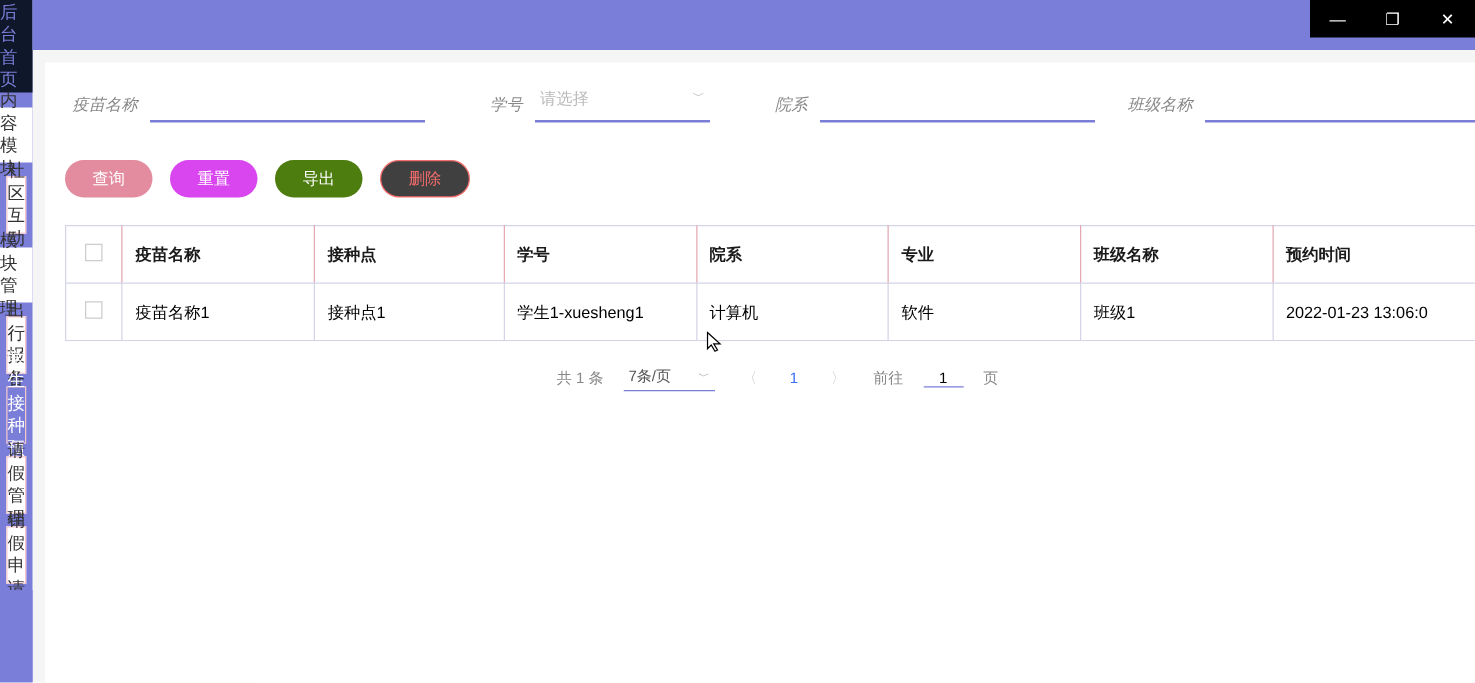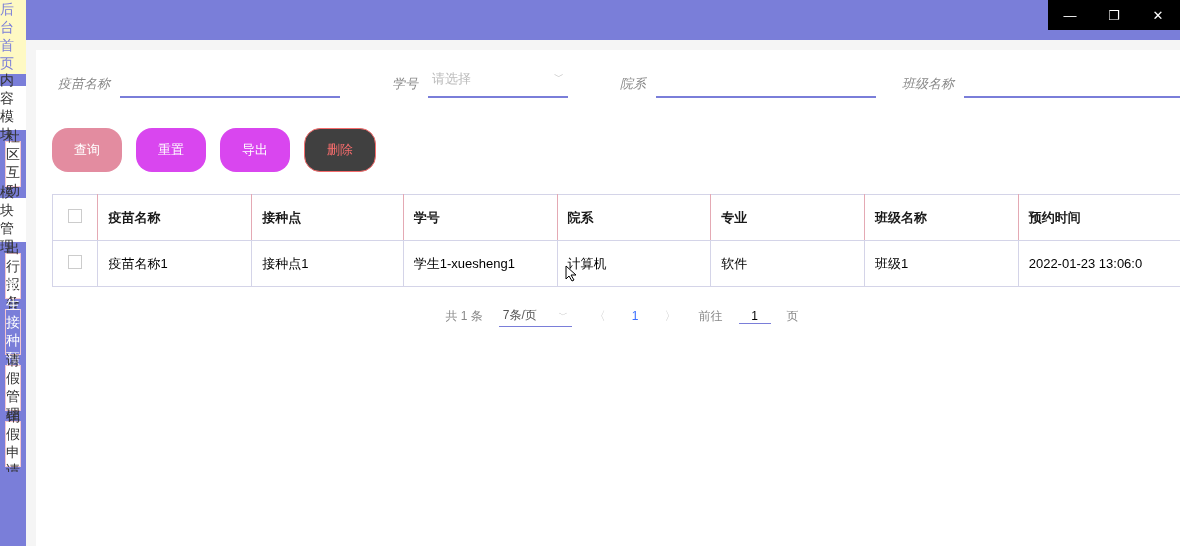--- a/index.html
+++ b/index.html
@@ -5,43 +5,43 @@
     * { box-sizing: border-box; margin: 0; padding: 0; }
     body { font-family: "Microsoft YaHei", sans-serif; font-size: 13px; color: #333; background: #f5f5f5; width: 1180px; height: 546px; overflow: hidden; position: relative; }
 
     .window-controls { position: absolute; top: 0; right: 0; height: 30px; background: #000; display: flex; align-items: center; z-index: 100; }
     .window-controls .ctrl { width: 44px; height: 30px; display: flex; align-items: center; justify-content: center; color: #fff; cursor: pointer; }
 
     .container { display: flex; width: 100%; height: 100%; }
 
     .sidebar { width: 148px; background: #7a7ed9; display: flex; flex-direction: column; }
     .sidebar-item { height: 44px; display: flex; align-items: center; justify-content: center; font-size: 14px; cursor: pointer; margin: 5px 0; }
-    .sidebar-item.main { background: #fef9c3; color: #7a7ed9; border: none; margin: 0 0 6px 0; height: 40px; font-weight: 500; }
+    .sidebar-item.main { background: #0f172a; color: #7a7ed9; border: none; margin: 0 0 6px 0; height: 40px; font-weight: 500; }
     .sidebar-item.module { background: #fff; color: #333; border: 1px solid #f3c6cf; height: 46px; margin: 5px 5px; }
     .sidebar-item.module.selected { background: #7a7ed9; color: #fff; border: 1px solid #f3c6cf; }
     .sidebar-item.header { background: #fff; color: #333; border: none; height: 44px; margin: 6px 0; font-weight: 500; }
     .sidebar-filler { flex: 1; background: #7a7ed9; }
 
     .main { flex: 1; display: flex; flex-direction: column; }
     .topbar { height: 40px; background: #7a7ed9; }
 
     .content { flex: 1; background: #fff; margin: 10px 0 0 10px; padding: 20px 16px 0 16px; overflow: hidden; }
 
     .filters { display: flex; flex-wrap: wrap; gap: 30px 20px; margin-bottom: 22px; }
     .filter-group { display: flex; align-items: center; }
     .filter-label { color: #888; font-size: 13px; margin-right: 10px; font-style: italic; width: 58px; text-align: right; }
     .filter-input { border: none; border-bottom: 2px solid #7a7ed9; width: 220px; height: 28px; outline: none; background: transparent; font-size: 13px; padding: 0 4px; }
     .filter-select { border: none; border-bottom: 2px solid #7a7ed9; width: 140px; height: 28px; display: flex; justify-content: space-between; color: #bbb; cursor: pointer; padding: 0 4px; }
     .filter-select .chev { color: #bbb; font-size: 10px; }
 
     .buttons { display: flex; gap: 14px; align-items: center; }
-    .btn { height: 44px; padding: 0 22px; border-radius: 16px; border: none; cursor: pointer; font-size: 13px; color: #fff; display: inline-flex; align-items: center; justify-content: center; }
+    .btn { height: 30px; padding: 0 22px; border-radius: 16px; border: none; cursor: pointer; font-size: 13px; color: #fff; display: inline-flex; align-items: center; justify-content: center; }
     .btn-query { background: #e38ca0; }
     .btn-reset { background: #d946ef; }
-    .btn-export { background: #d946ef; }
+    .btn-export { background: #4d7c0f; }
     .btn-delete { background: #404040; border: 1px solid #f56c6c; color: #f56c6c; }
 
     .table-wrap { overflow-x: auto; }
     .table-wrap::-webkit-scrollbar { height: 8px; }
     .table-wrap::-webkit-scrollbar-track { background: #eee; }
     .table-wrap::-webkit-scrollbar-thumb { background: #bbb; border-radius: 0; }
 
     table { border-collapse: collapse; min-width: 1140px; }
     th, td { text-align: left; padding: 0 10px; height: 46px; border: 1px solid #d4d4e8; font-size: 13px; }
     th { color: #1a1a1a; font-weight: 600; background: #fff; border-right: 1px solid #e4a9b4; }

